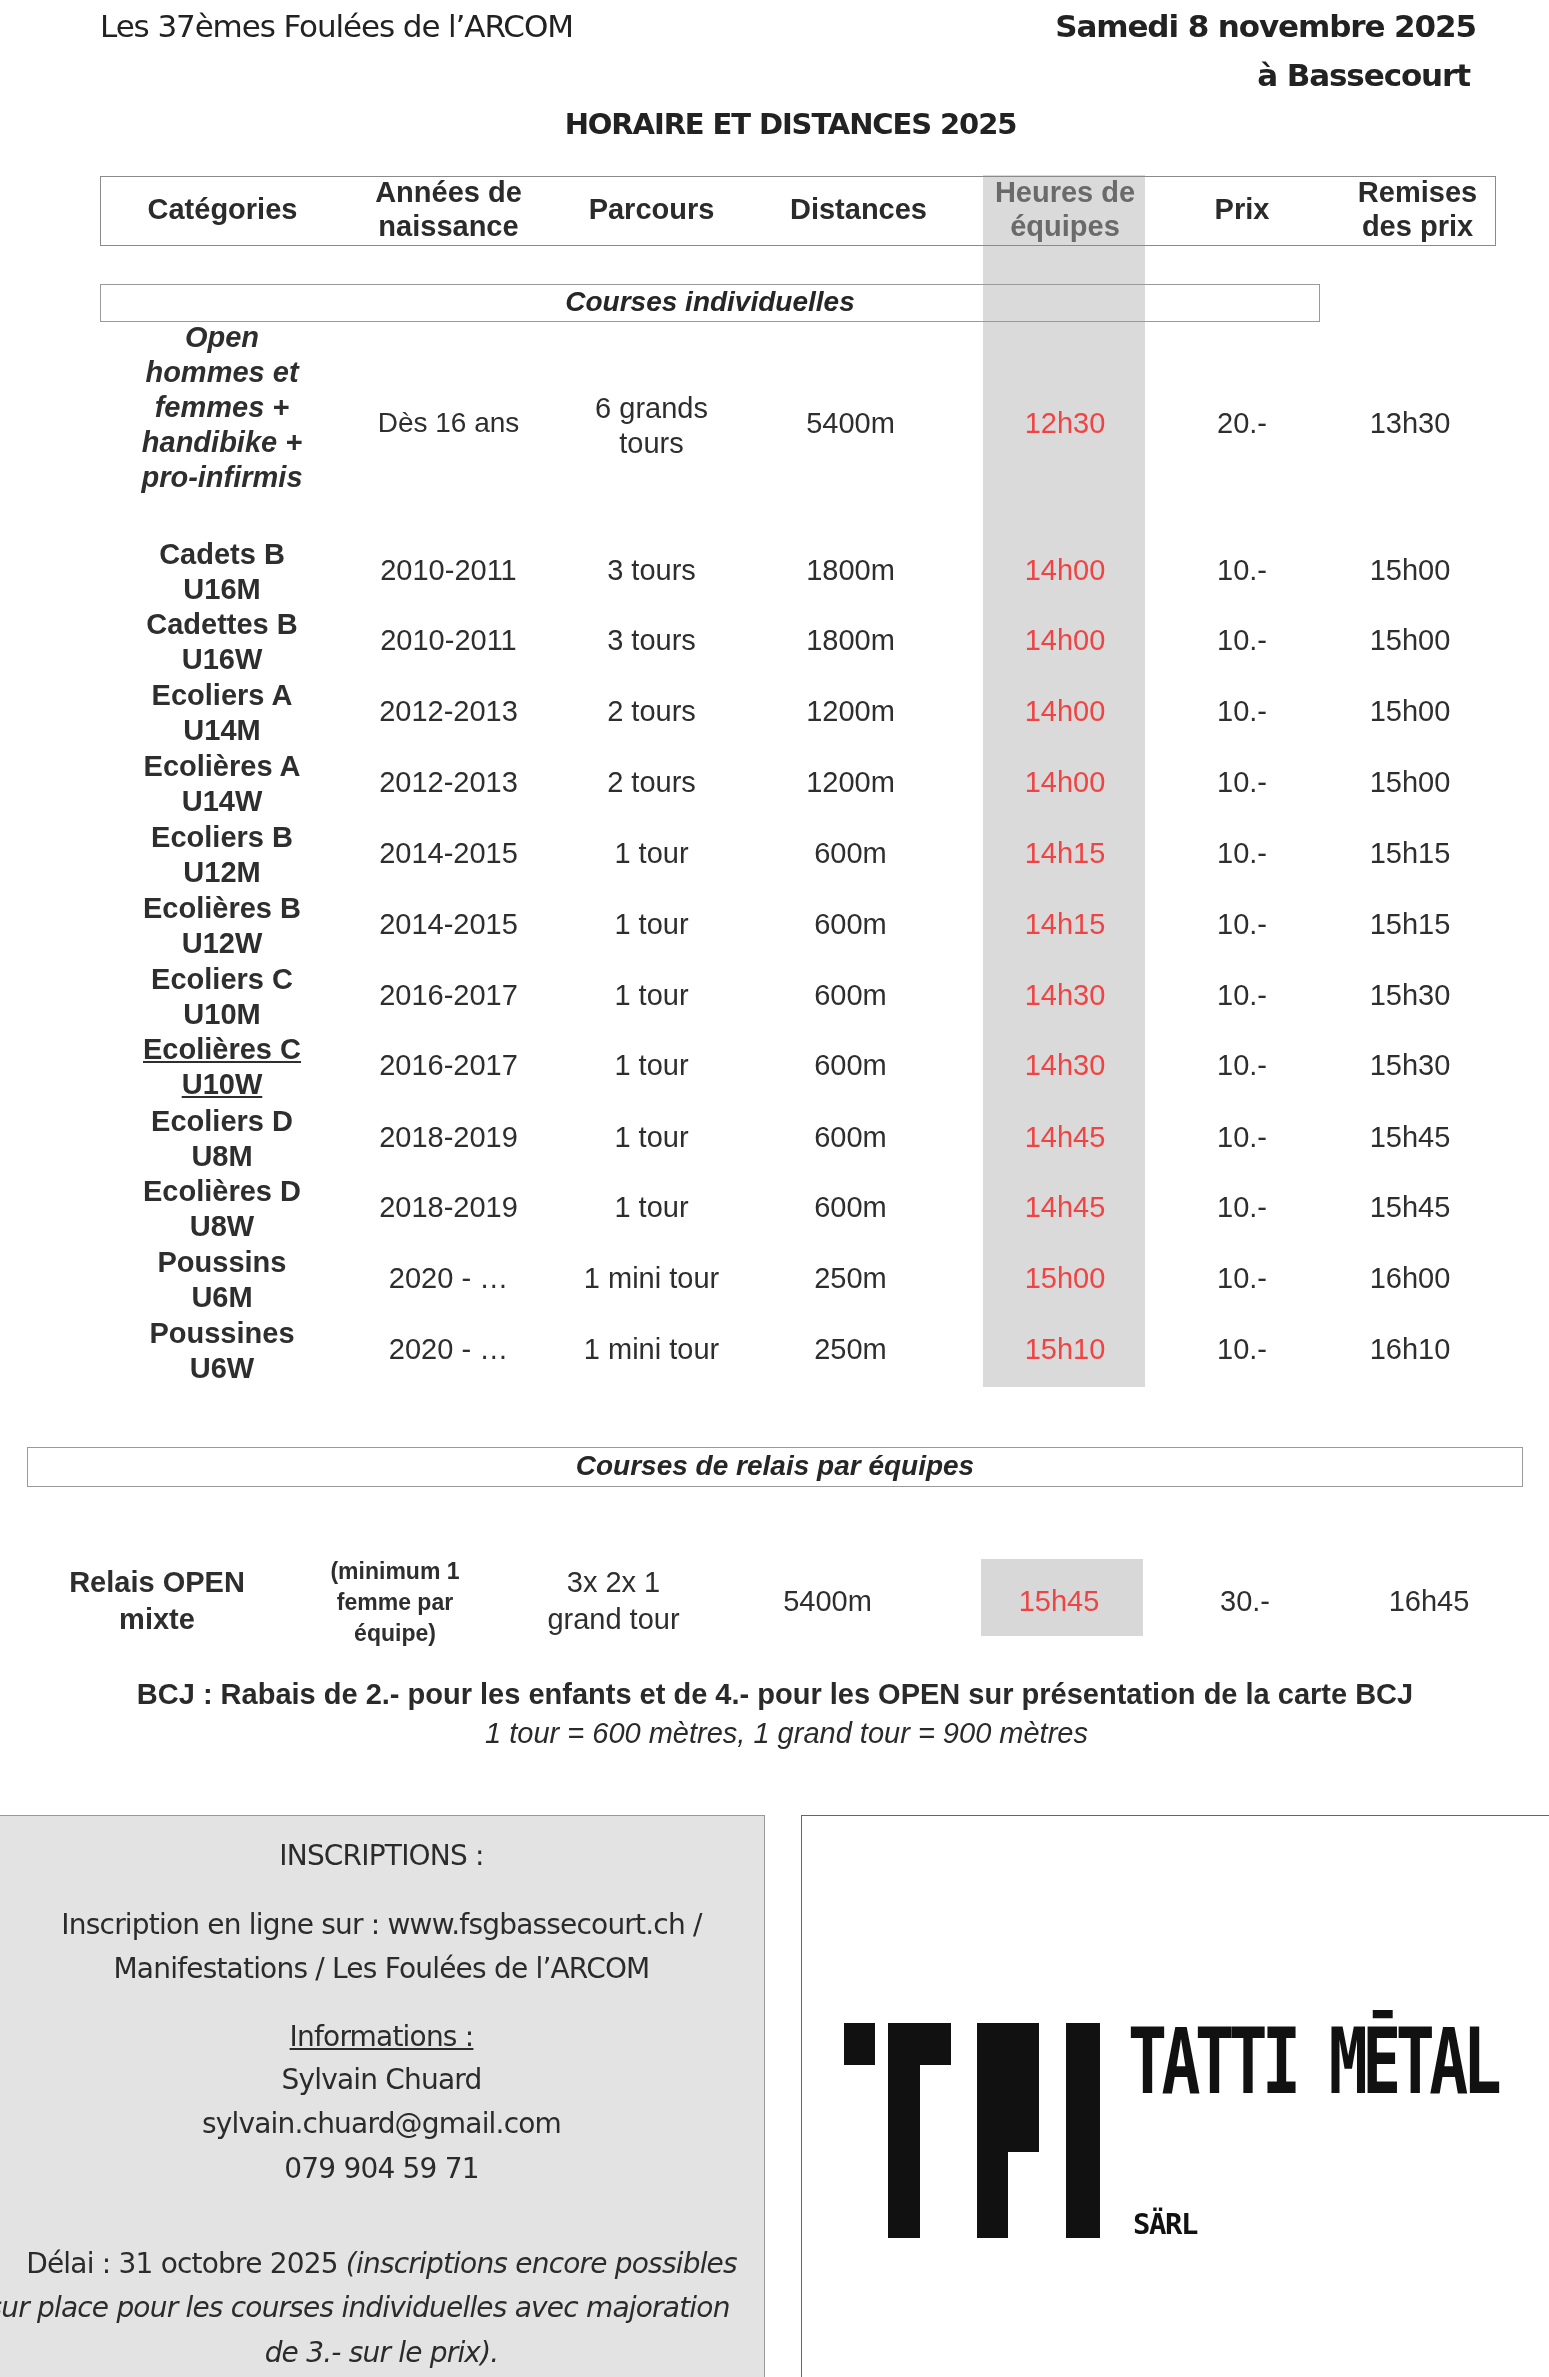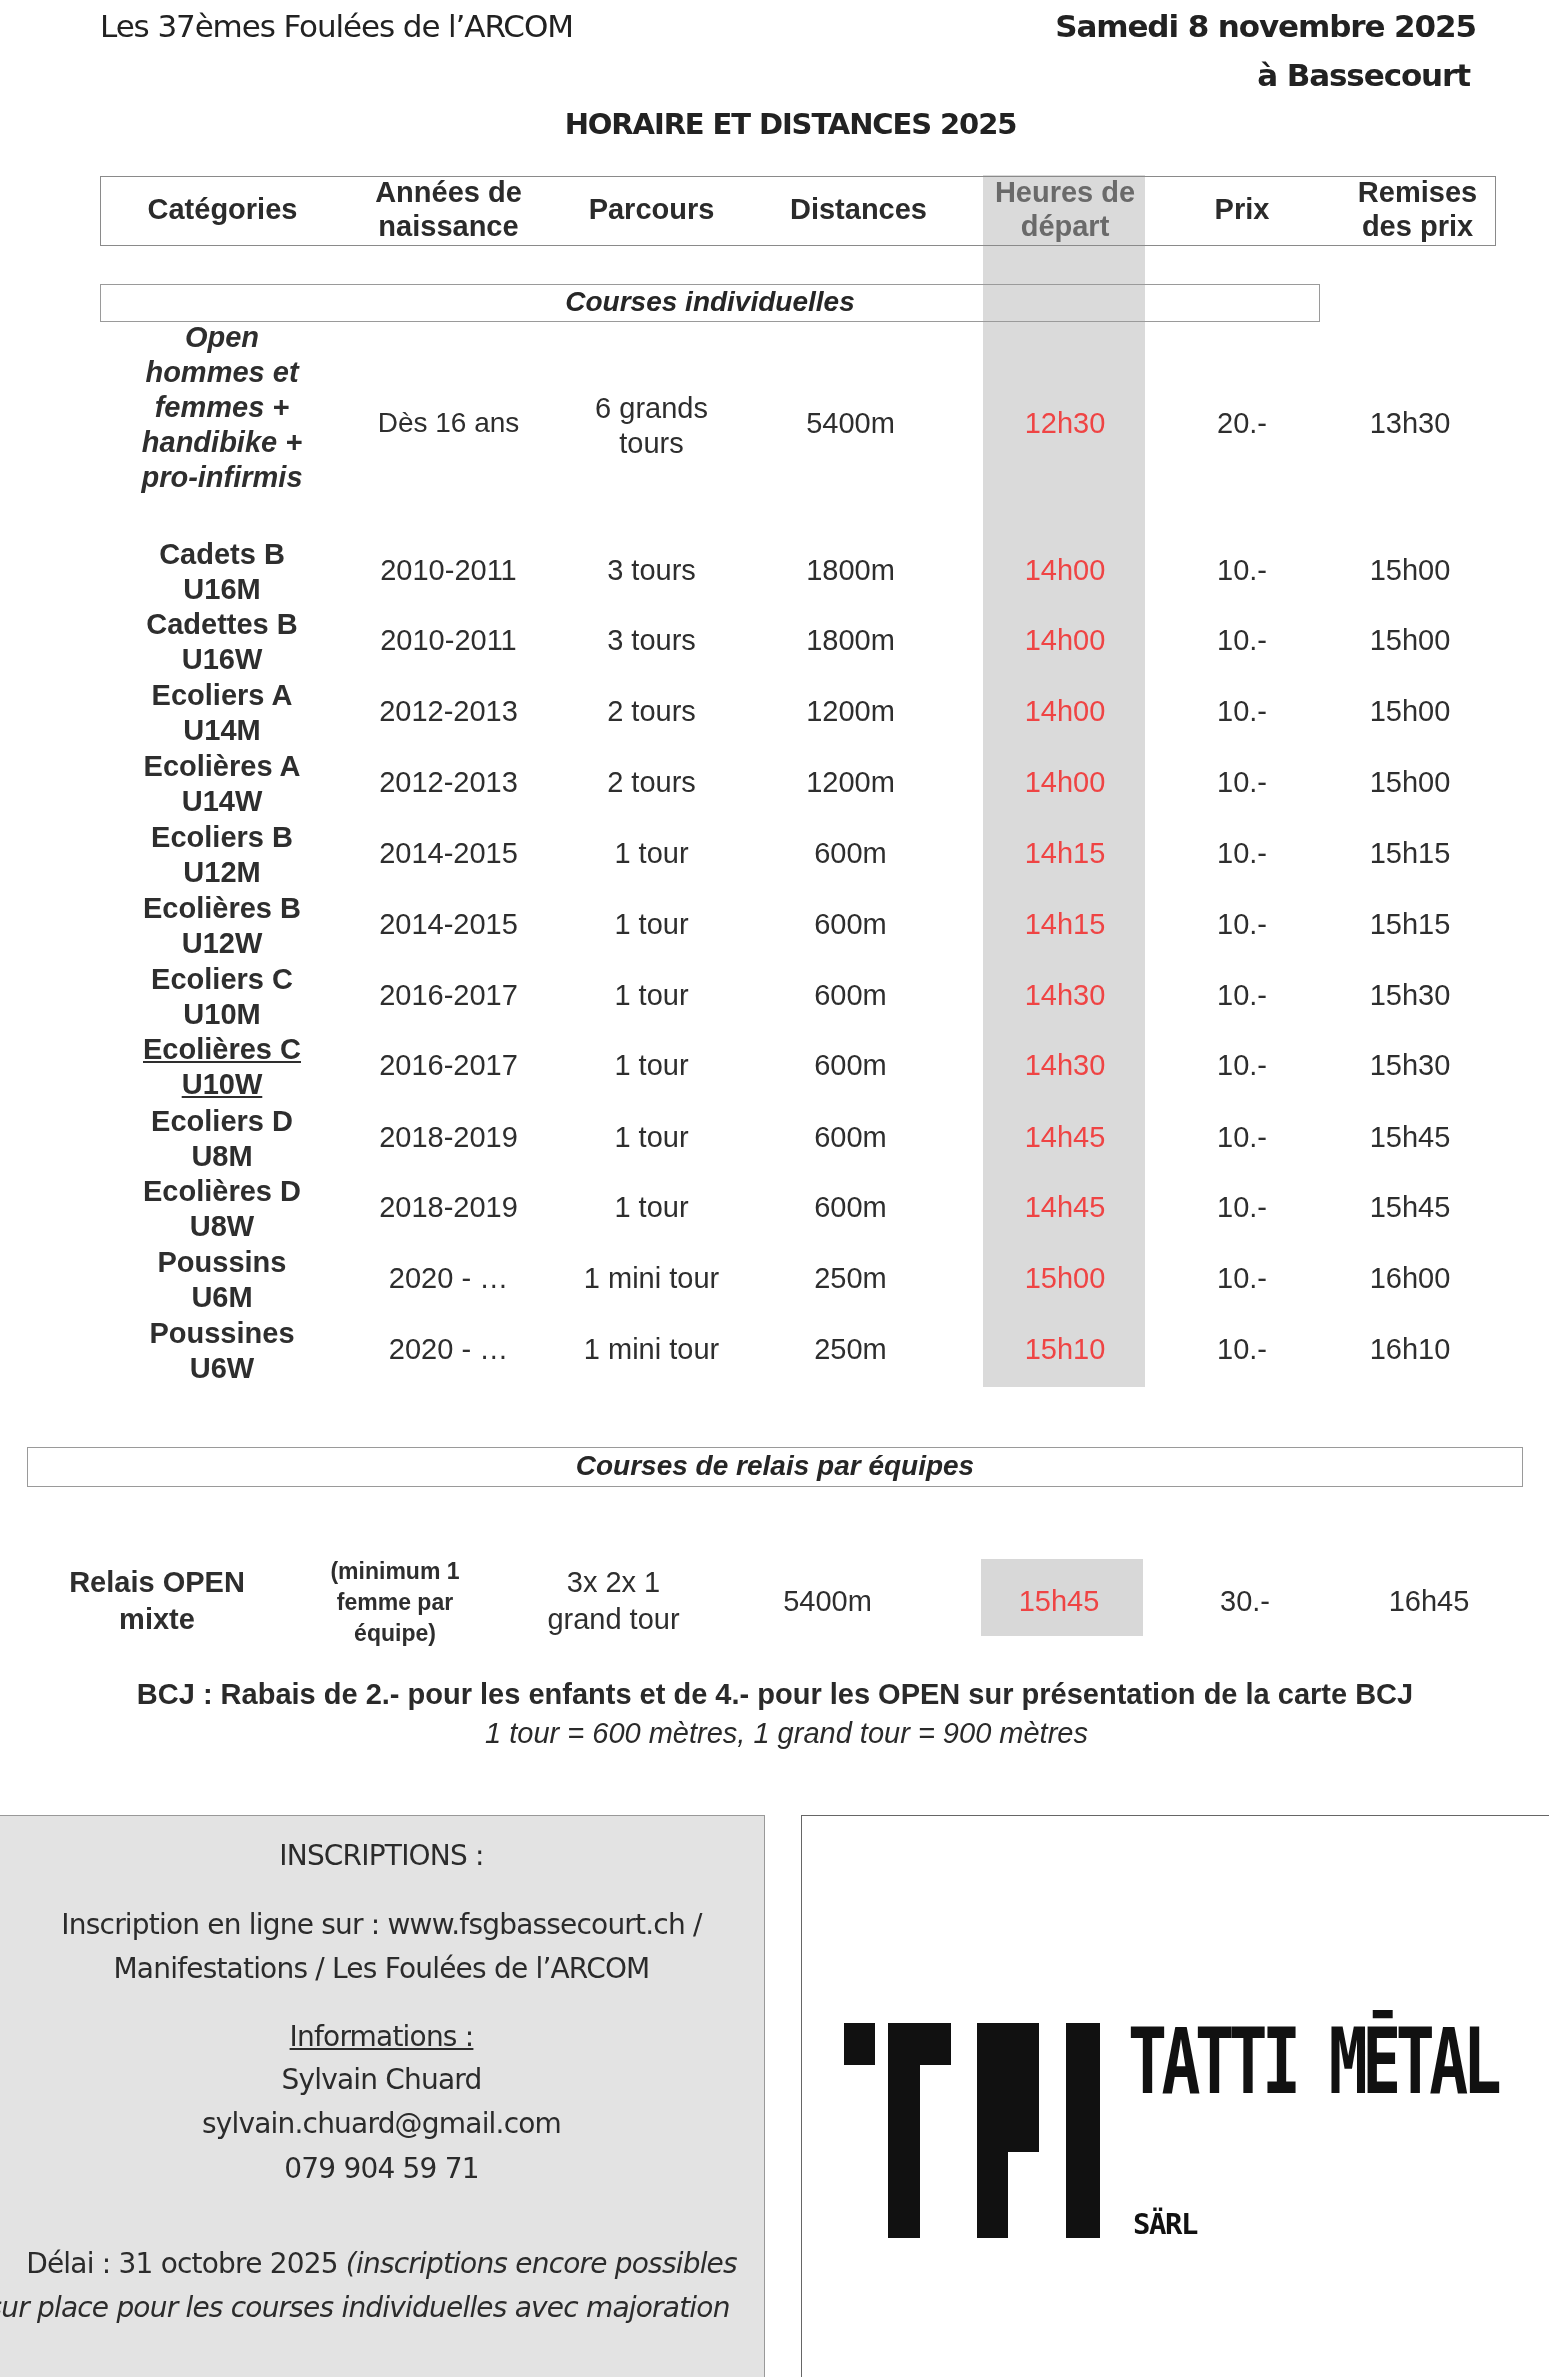--- a/index.html
+++ b/index.html
@@ -49,21 +49,21 @@
 <div class="abs header-box"></div>
 <div class="col" style="left:115px;width:215px;top:192px;"><span>Catégories</span></div>
 <div class="col" style="left:345px;width:207px;top:175px;">
     <div>Années de</div>
     <div>naissance</div>
   </div>
 <div class="col" style="left:552px;width:199px;top:192px;"><span>Parcours</span></div>
 <div class="col" style="left:755px;width:207px;top:192px;"><span>Distances</span></div>
 <div class="col hl" style="left:973px;width:184px;top:175px;">
     <div>Heures de</div>
-    <div>départ</div>
+    <div>équipes</div>
   </div>
 <div class="col" style="left:1173px;width:138px;top:192px;"><span>Prix</span></div>
 <div class="col" style="left:1318px;width:199px;top:175px;">
     <div>Remises</div>
     <div>des prix</div>
   </div>
 
 <div class="abs section-box indiv-box"><span>Courses individuelles</span></div>
 
 <div class="row" style="top:320px;height:184px;">
@@ -260,20 +260,21 @@
 <div class="abs insc-box">
   <div class="line" style="top:23px;">INSCRIPTIONS :</div>
   <div class="line" style="top:92px;">Inscription en ligne sur : www.fsgbassecourt.ch /</div>
   <div class="line" style="top:136px;">Manifestations / Les Foulées de l’ARCOM</div>
   <div class="line" style="top:204px;"><span class="underline">Informations :</span></div>
   <div class="line" style="top:247px;">Sylvain Chuard</div>
   <div class="line" style="top:291px;">sylvain.chuard@gmail.com</div>
   <div class="line" style="top:336px;">079 904 59 71</div>
   <div class="line" style="top:431px;white-space:nowrap;"><span>Délai : 31 octobre 2025 </span><i>(inscriptions encore possibles</i></div>
   <div class="line" style="top:475px;white-space:nowrap;left:-23px;"><i>sur place pour les courses individuelles avec majoration</i></div>
+  <div class="line" style="top:520px;"><i>de 3.- sur le prix).</i></div>
 </div>
 
 <div class="abs logo-box">
   <div>
     <div class="bar" style="left:42px;top:207px;width:31px;height:42px;"></div>
     <div class="bar" style="left:86px;top:207px;width:32px;height:215px;"></div>
     <div class="bar" style="left:118px;top:207px;width:31px;height:42px;"></div>
     <div class="bar" style="left:175px;top:207px;width:31px;height:215px;"></div>
     <div class="bar" style="left:205px;top:207px;width:32px;height:129px;"></div>
     <div class="bar" style="left:264px;top:207px;width:34px;height:215px;"></div>

